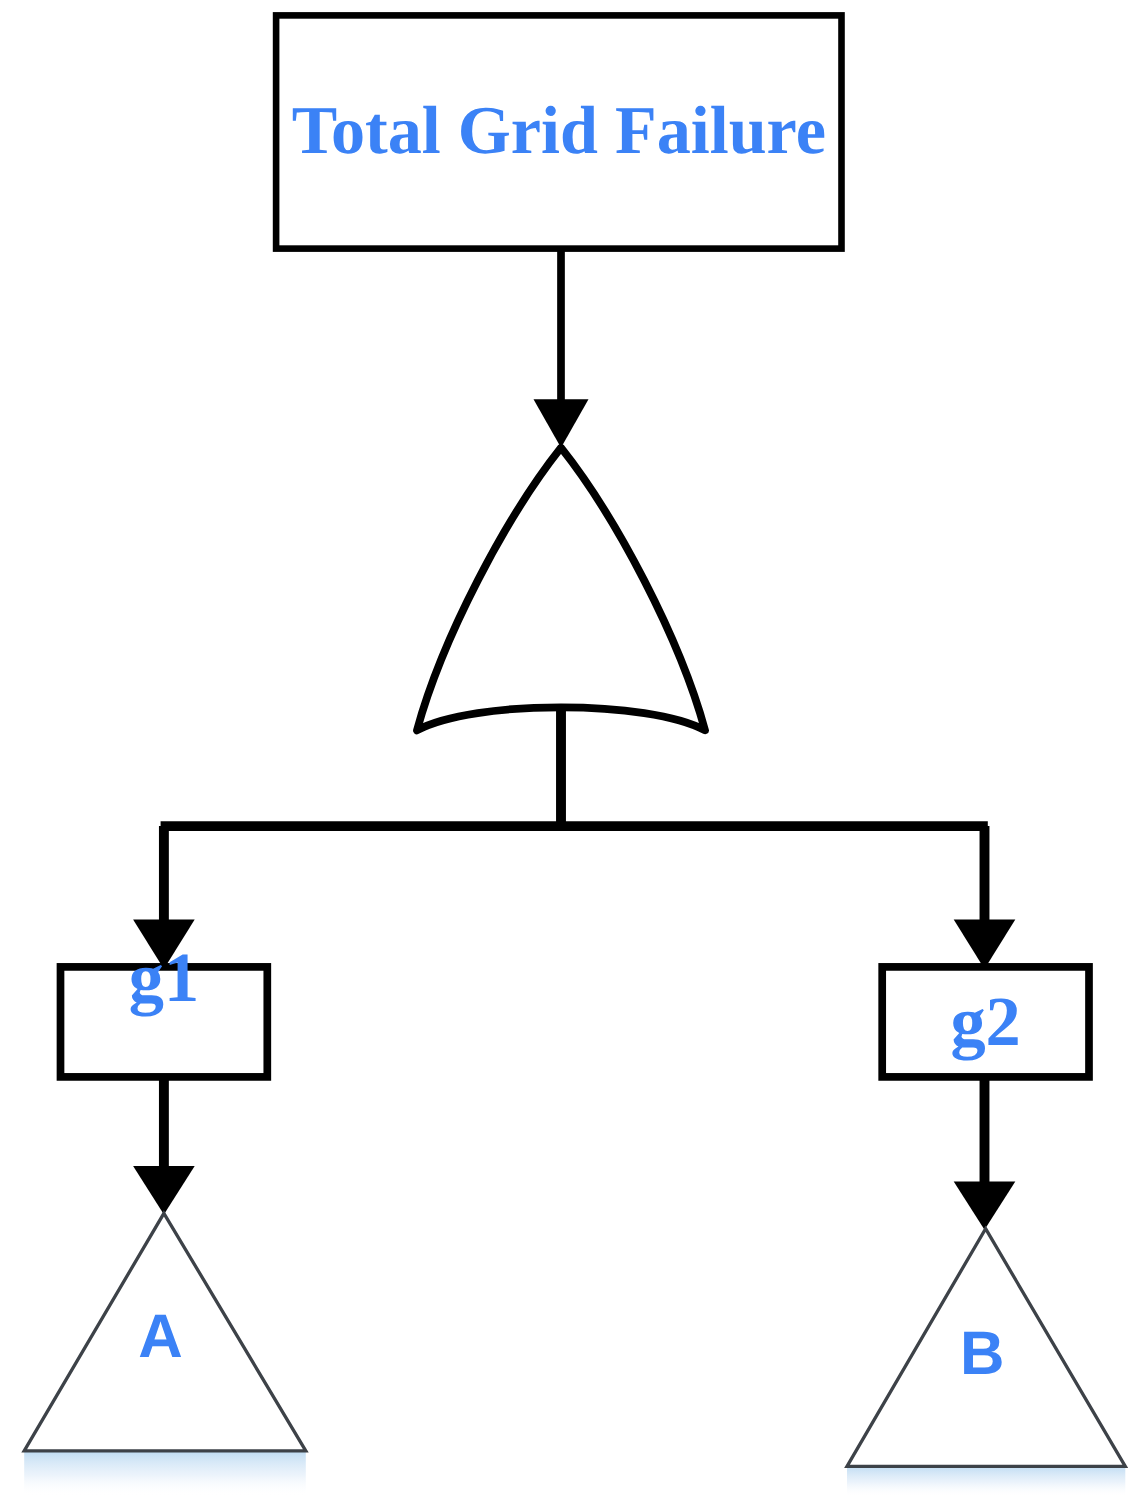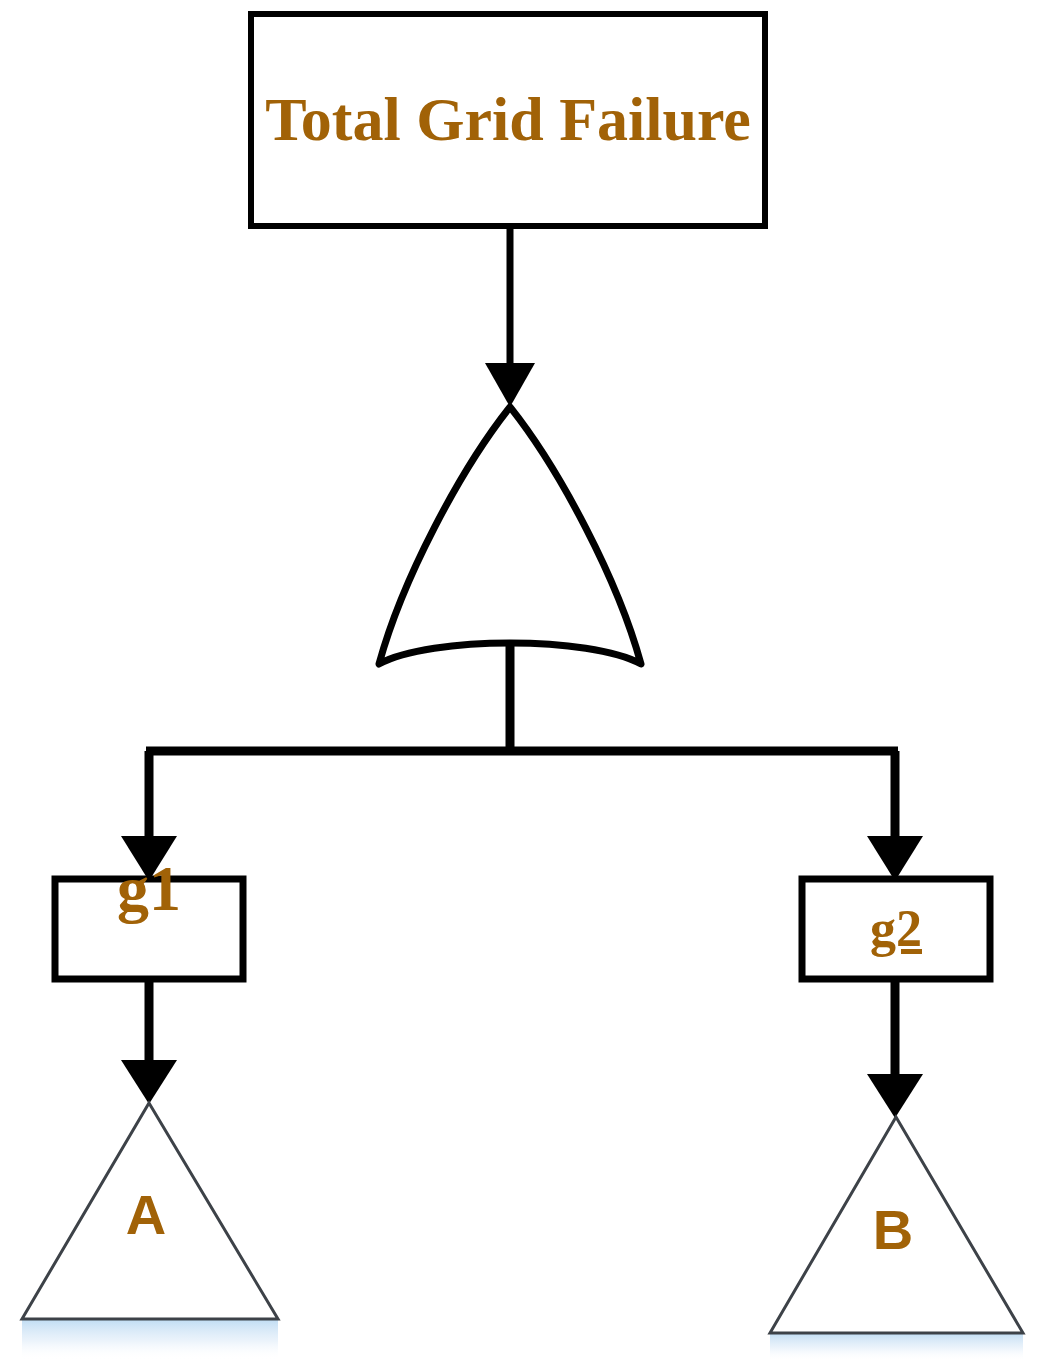--- a/index.html
+++ b/index.html
@@ -23,21 +23,21 @@
     top: 0;
     width: 1041px;
     height: 1361px;
   }
   .node-label {
     position: absolute;
     display: flex;
     align-items: center;
     justify-content: center;
     text-align: left;
-    color: #a16207;
+    color: #3b82f6;
     pointer-events: none;
     white-space: pre-line;
   }
   #top-event-label {
     left: 251px;
     top: 14px;
     width: 514px;
     height: 212px;
     font-family: "Liberation Serif", serif;
     font-weight: bold;
@@ -54,23 +54,22 @@
     font-size: 64px;
     line-height: 1;
   }
   #gate-g2-label {
     left: 802px;
     top: 879px;
     width: 188px;
     height: 100px;
     font-family: "Liberation Serif", serif;
     font-weight: bold;
-    font-size: 52px;
+    font-size: 64px;
     line-height: 1;
-    text-decoration: underline;
   }
   #transfer-a-label {
     left: 106px;
     top: 1182px;
     width: 80px;
     height: 66px;
     font-family: "Liberation Sans", sans-serif;
     font-weight: bold;
     font-size: 56px;
     line-height: 1;

